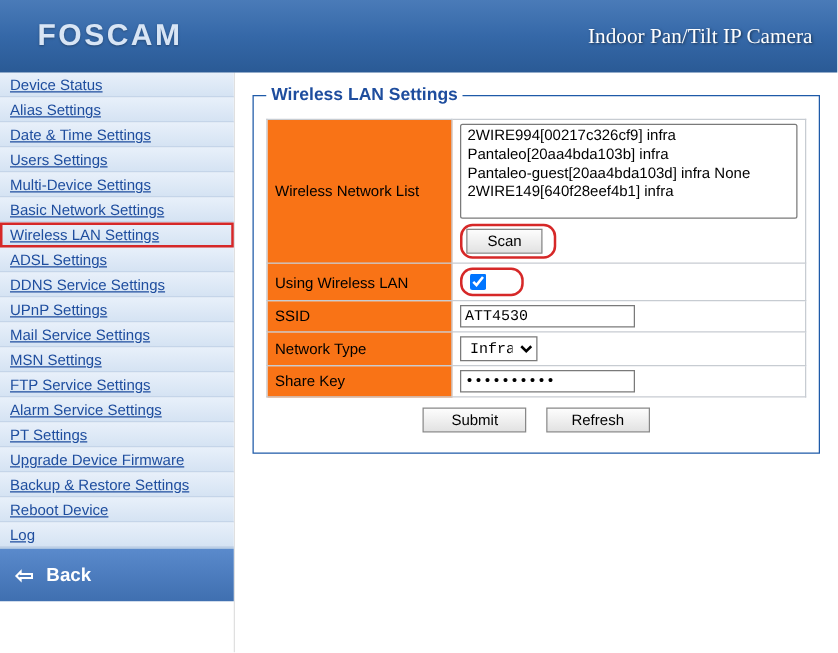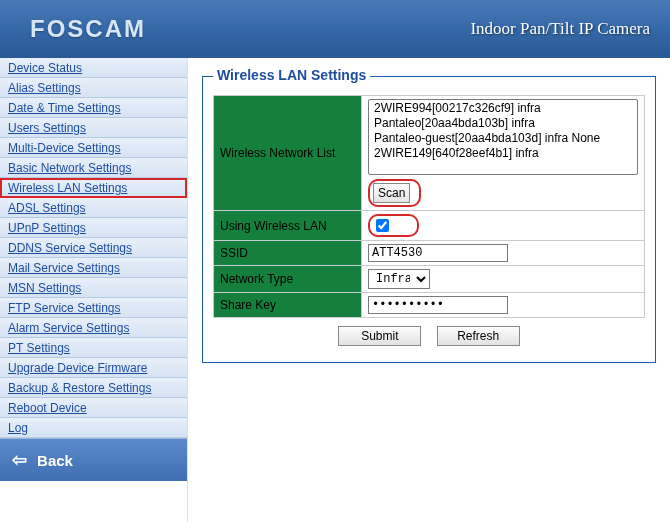--- a/index.html
+++ b/index.html
@@ -98,21 +98,21 @@
   table.form {
     width: 100%;
     border-collapse: collapse;
   }
   table.form td {
     border: 1px solid #c7ccd2;
     padding: 3px 6px;
     vertical-align: middle;
   }
   table.form td.label {
-    background: #15803d;
+    background: #f97316;
     width: 150px;
     font-size: 12px;
   }
   table.form td.value {
     background: #fff;
   }
   .net-list {
     width: 270px;
     height: 76px;
     font-family: Arial, sans-serif;
@@ -121,21 +121,21 @@
   .scan-wrap {
     margin-top: 4px;
     display: inline-block;
     border: 2px solid #d62828;
     border-radius: 10px;
     padding: 2px 9px 2px 3px;
   }
   .btn {
     background: linear-gradient(to bottom, #fdfdfd, #e2e2e2);
     border: 1px solid #888;
-    padding: 2px 4px;
+    padding: 2px 16px;
     font-size: 12px;
     font-family: inherit;
     cursor: pointer;
   }
   .chk-wrap {
     display: inline-block;
     border: 2px solid #d62828;
     border-radius: 10px;
     padding: 0 25px 0 2px;
   }
@@ -168,22 +168,22 @@
   <div class="sidebar">
     <div id="sidebar-items">
         <div class="sidebar-item">Device Status</div>
         <div class="sidebar-item">Alias Settings</div>
         <div class="sidebar-item">Date &amp; Time Settings</div>
         <div class="sidebar-item">Users Settings</div>
         <div class="sidebar-item">Multi-Device Settings</div>
         <div class="sidebar-item">Basic Network Settings</div>
         <div class="sidebar-item active">Wireless LAN Settings</div>
         <div class="sidebar-item">ADSL Settings</div>
+        <div class="sidebar-item">DDNS Service Settings</div>
         <div class="sidebar-item">UPnP Settings</div>
-        <div class="sidebar-item">DDNS Service Settings</div>
         <div class="sidebar-item">Mail Service Settings</div>
         <div class="sidebar-item">MSN Settings</div>
         <div class="sidebar-item">FTP Service Settings</div>
         <div class="sidebar-item">Alarm Service Settings</div>
         <div class="sidebar-item">PT Settings</div>
         <div class="sidebar-item">Upgrade Device Firmware</div>
         <div class="sidebar-item">Backup &amp; Restore Settings</div>
         <div class="sidebar-item">Reboot Device</div>
         <div class="sidebar-item">Log</div>
       </div>

